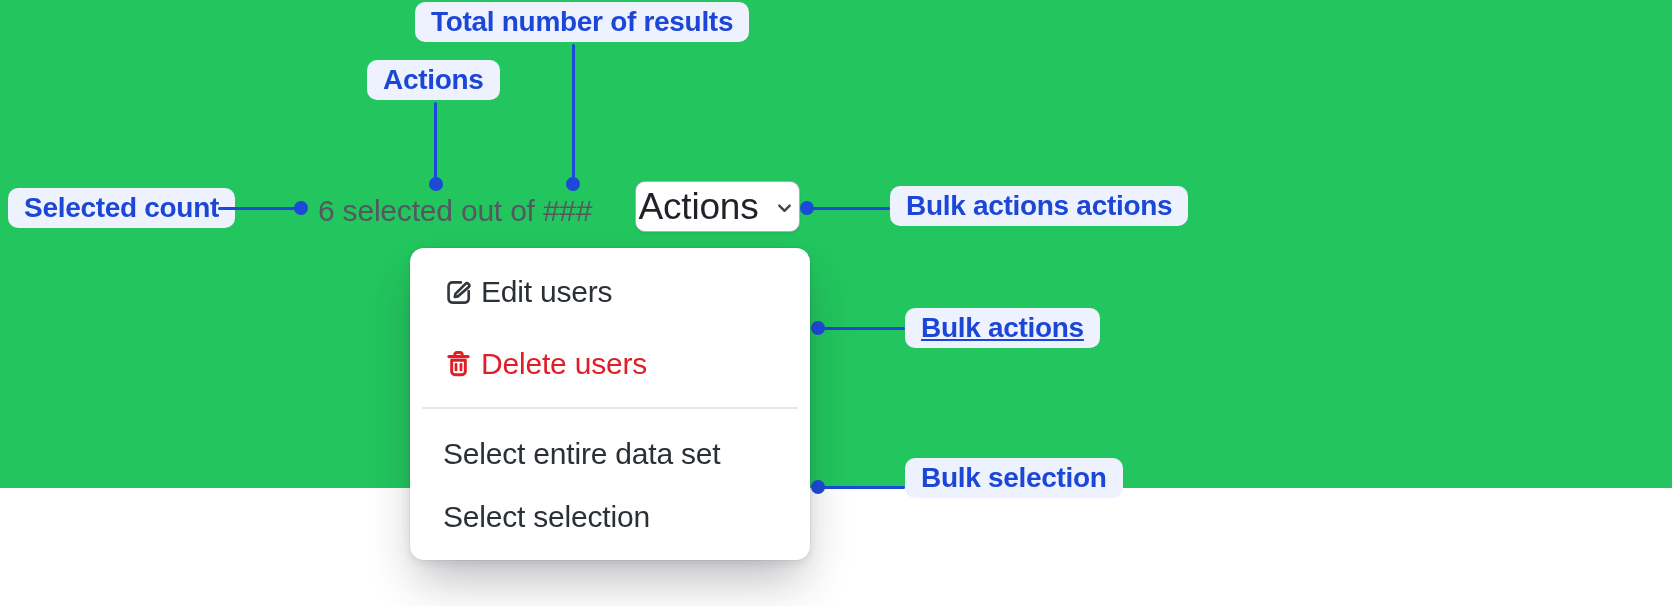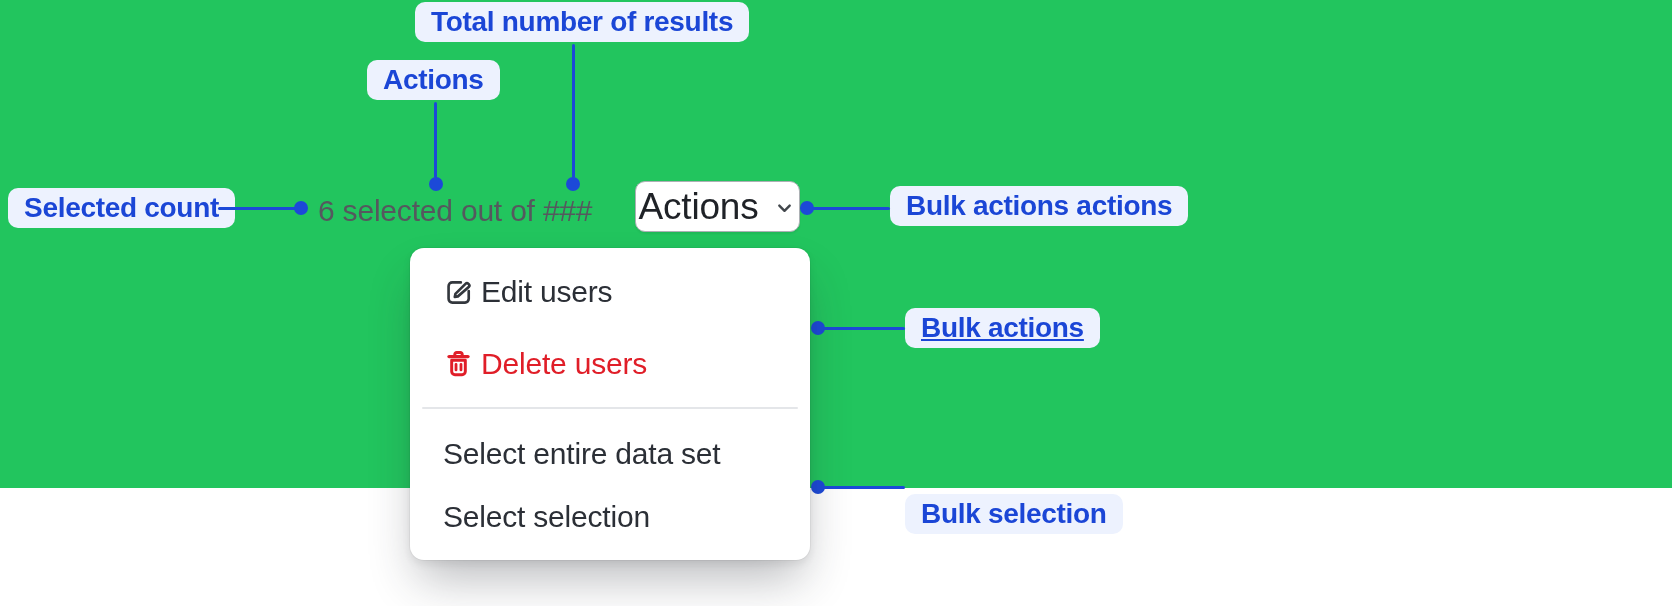--- a/index.html
+++ b/index.html
@@ -60,21 +60,21 @@
 </head>
 <body>
 
 <div class="stage">
 
   <div class="ann-pill" style="left:415px; top:2px;">Total number of results</div>
   <div class="ann-pill" style="left:367px; top:60px;">Actions</div>
   <div class="ann-pill" style="left:8px; top:188px;">Selected count</div>
   <div class="ann-pill" style="left:890px; top:186px;">Bulk actions actions</div>
   <div class="ann-pill" style="left:905px; top:308px;text-decoration:underline;">Bulk actions</div>
-  <div class="ann-pill" style="left:905px; top:494px;">Bulk selection</div>
+  <div class="ann-pill" style="left:905px; top:458px;">Bulk selection</div>
 
   <div class="lead v" style="left:572px; top:44px;  height:134px;"></div>
   <div class="dot" style="left:566px; top:177px;"></div>
 
   <div class="lead v" style="left:434px; top:102px; height:76px;"></div>
   <div class="dot" style="left:429px; top:177px;"></div>
 
   <div class="lead h" style="left:218px; top:207px; width:78px;"></div>
   <div class="dot" style="left:294px; top:201px;"></div>
 

